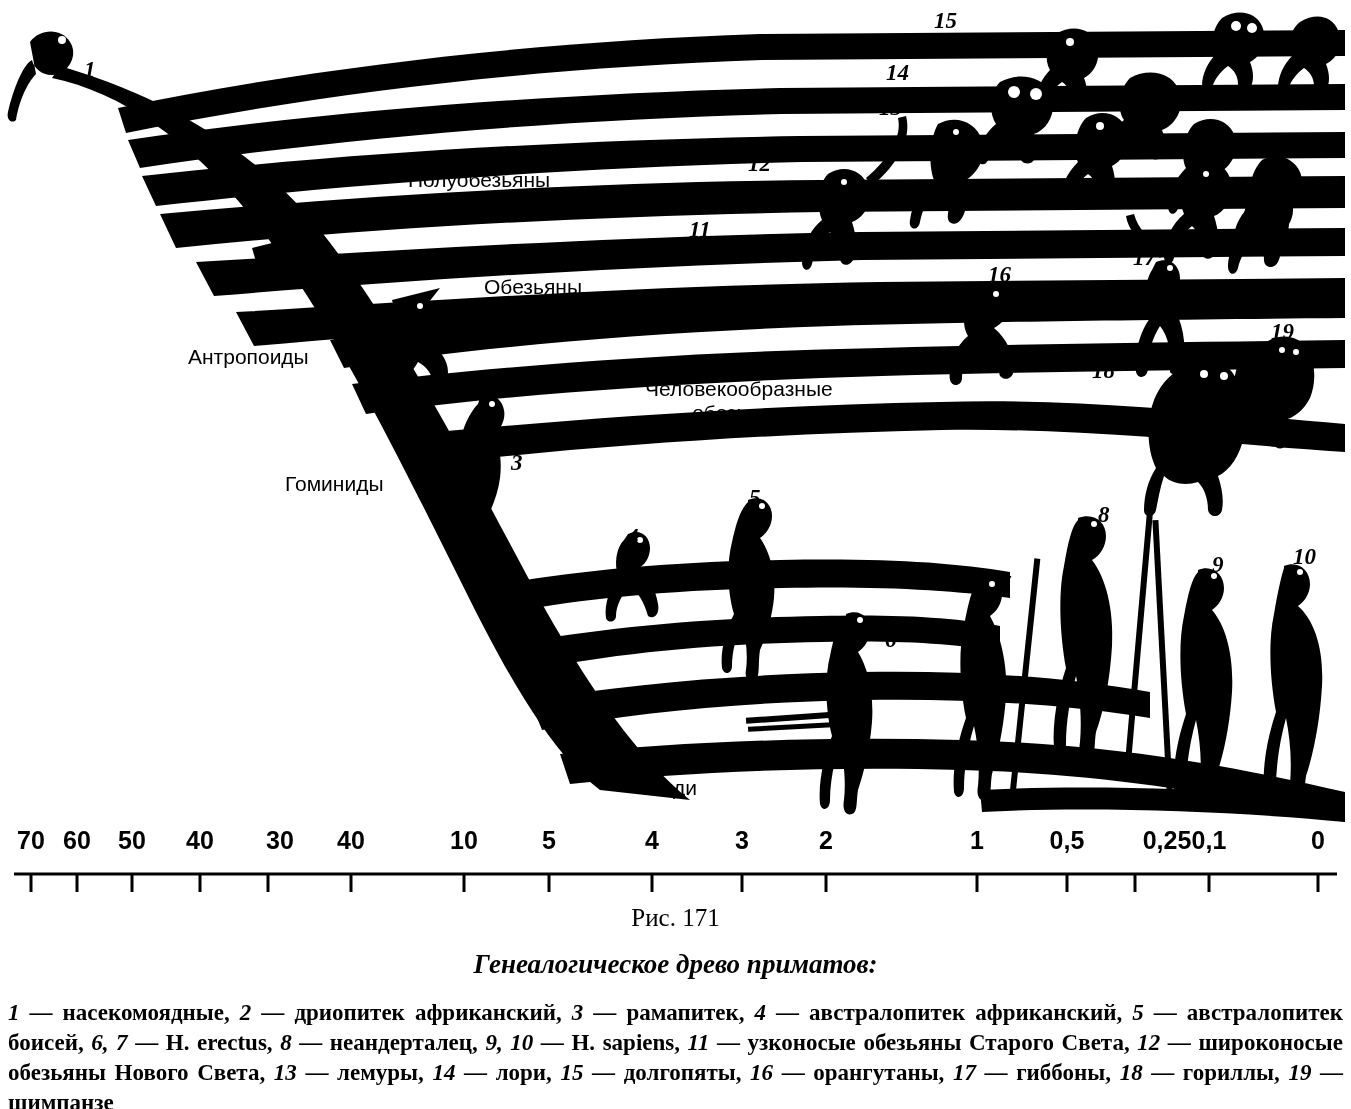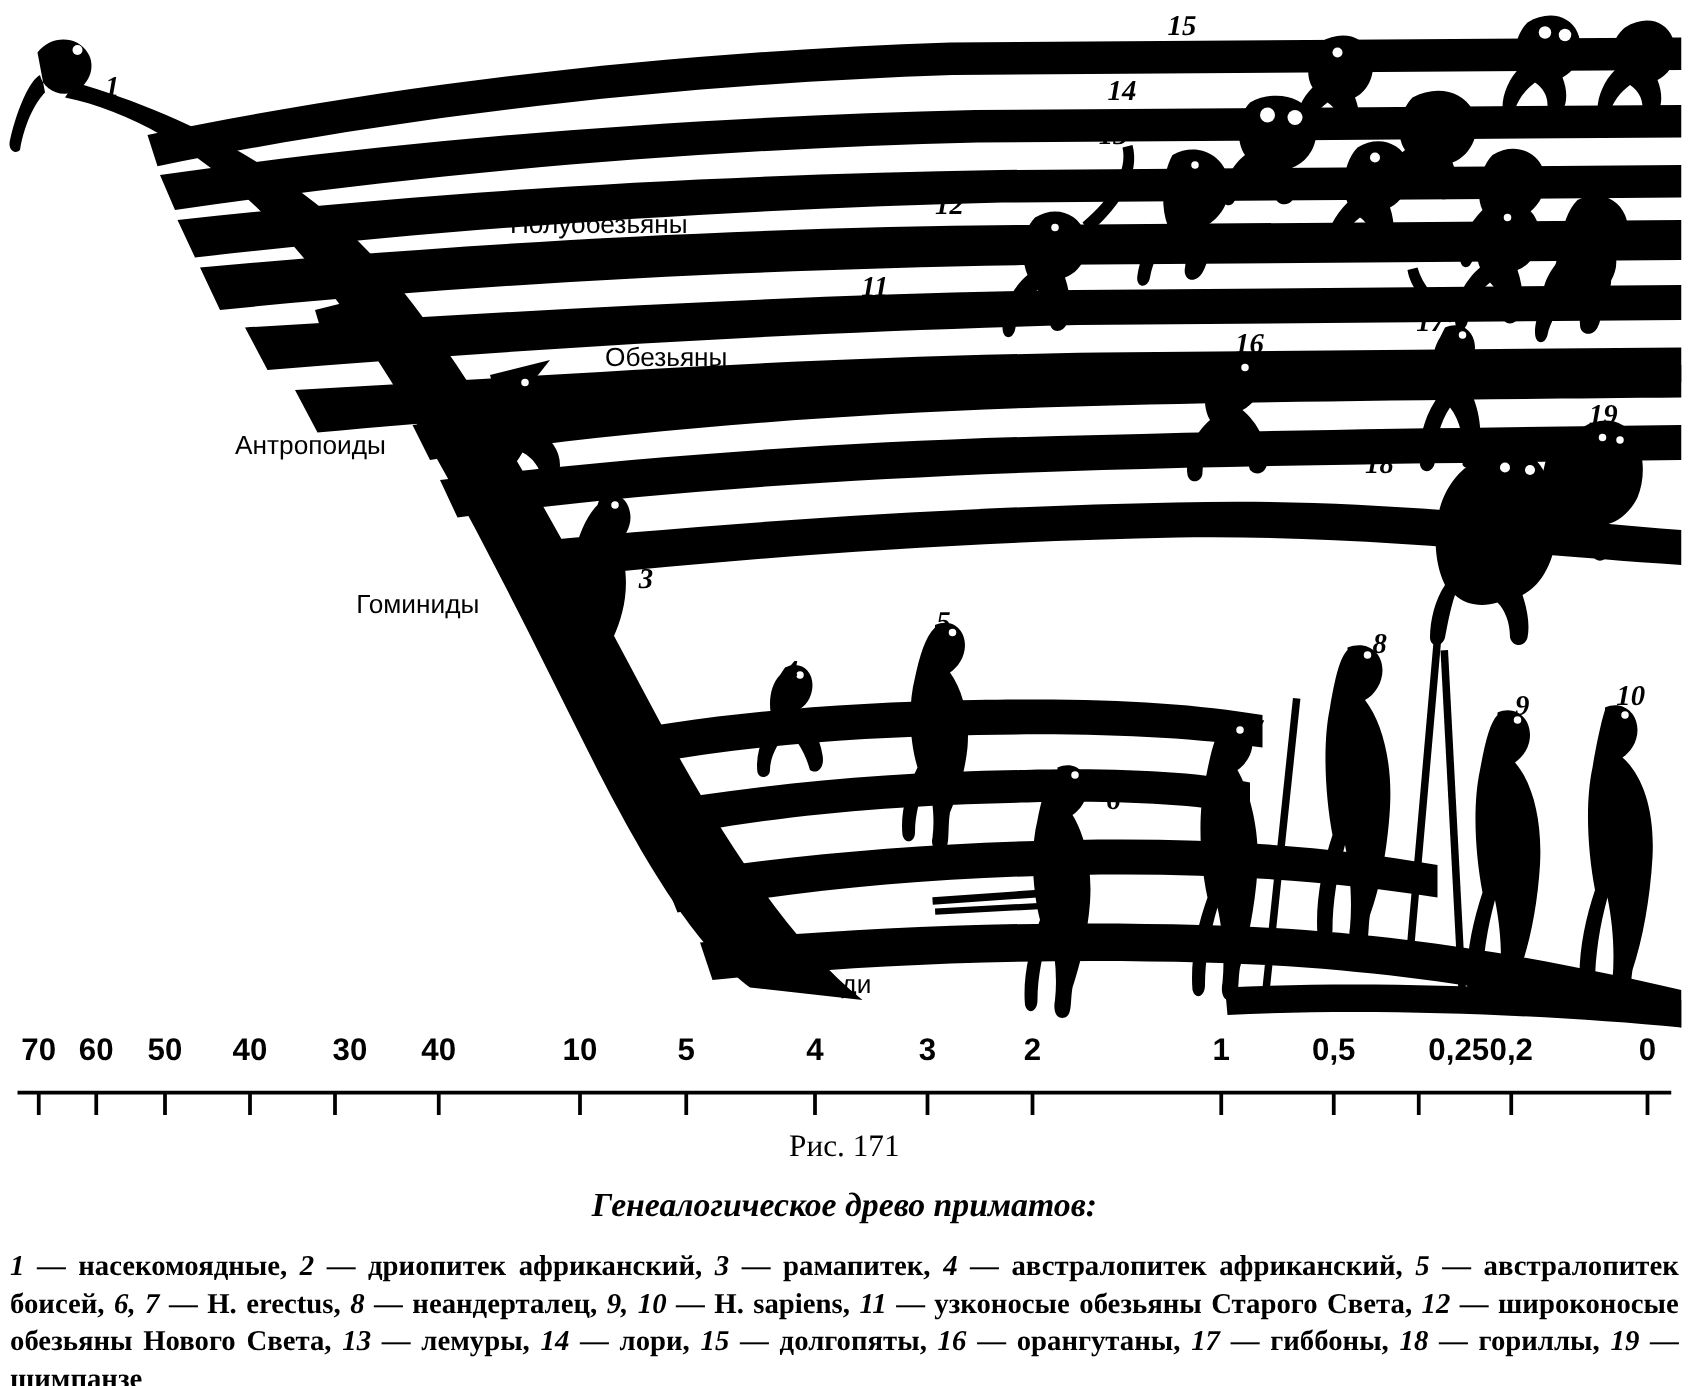--- a/index.html
+++ b/index.html
@@ -342,20 +342,22 @@
                C1282,244 1282,254 1278,262 C1274,270 1264,268 1264,260 C1264,250 1260,244 1254,240
                C1246,248 1240,258 1238,268 C1236,276 1228,276 1228,266 C1228,252 1236,238 1246,232
                C1240,220 1246,198 1256,188 Z"></path>
     </g>
 
   </svg>
 
   <div class="branch-label" style="left:408px; top:130px;">Полуобезьяны</div>
   <div class="branch-label" style="left:484px; top:237px;">Обезьяны</div>
   <div class="branch-label" style="left:188px; top:307px;">Антропоиды</div>
+  <div class="branch-label" style="left:645px; top:339px; white-space:pre-line;">Человекообразные
+обезьяны</div>
   <div class="branch-label" style="left:285px; top:434px;">Гоминиды</div>
   <div class="branch-label" style="left:644px; top:738px;">Люди</div>
 
   <div class="node-num" style="left:84px;  top:57px;">1</div>
   <div class="node-num" style="left:455px; top:322px;">2</div>
   <div class="node-num" style="left:511px; top:450px;">3</div>
   <div class="node-num" style="left:627px; top:524px;">4</div>
   <div class="node-num" style="left:749px; top:485px;">5</div>
   <div class="node-num" style="left:885px; top:627px;">6</div>
   <div class="node-num" style="left:999px; top:571px;">7</div>
@@ -380,21 +382,21 @@
     <div class="scale-tick-label" style="left:280px;  top:0;">30</div>
     <div class="scale-tick-label" style="left:351px;  top:0;">40</div>
     <div class="scale-tick-label" style="left:464px;  top:0;">10</div>
     <div class="scale-tick-label" style="left:549px;  top:0;">5</div>
     <div class="scale-tick-label" style="left:652px;  top:0;">4</div>
     <div class="scale-tick-label" style="left:742px;  top:0;">3</div>
     <div class="scale-tick-label" style="left:826px;  top:0;">2</div>
     <div class="scale-tick-label" style="left:977px;  top:0;">1</div>
     <div class="scale-tick-label" style="left:1067px; top:0;">0,5</div>
     <div class="scale-tick-label" style="left:1167px; top:0;">0,25</div>
-    <div class="scale-tick-label" style="left:1209px; top:0;">0,2</div>
+    <div class="scale-tick-label" style="left:1209px; top:0;">0,1</div>
     <div class="scale-tick-label" style="left:1318px; top:0;">0</div>
 
     <svg width="1351" height="40" viewBox="0 0 1351 40" style="position:absolute; left:0; top:36px;">
       <line x1="14" y1="12" x2="1337" y2="12" stroke="#000" stroke-width="3"></line>
       <g stroke="#000" stroke-width="3">
         <line x1="31" y1="12" x2="31" y2="30"></line>
         <line x1="77" y1="12" x2="77" y2="30"></line>
         <line x1="132" y1="12" x2="132" y2="30"></line>
         <line x1="200" y1="12" x2="200" y2="30"></line>
         <line x1="268" y1="12" x2="268" y2="30"></line>

